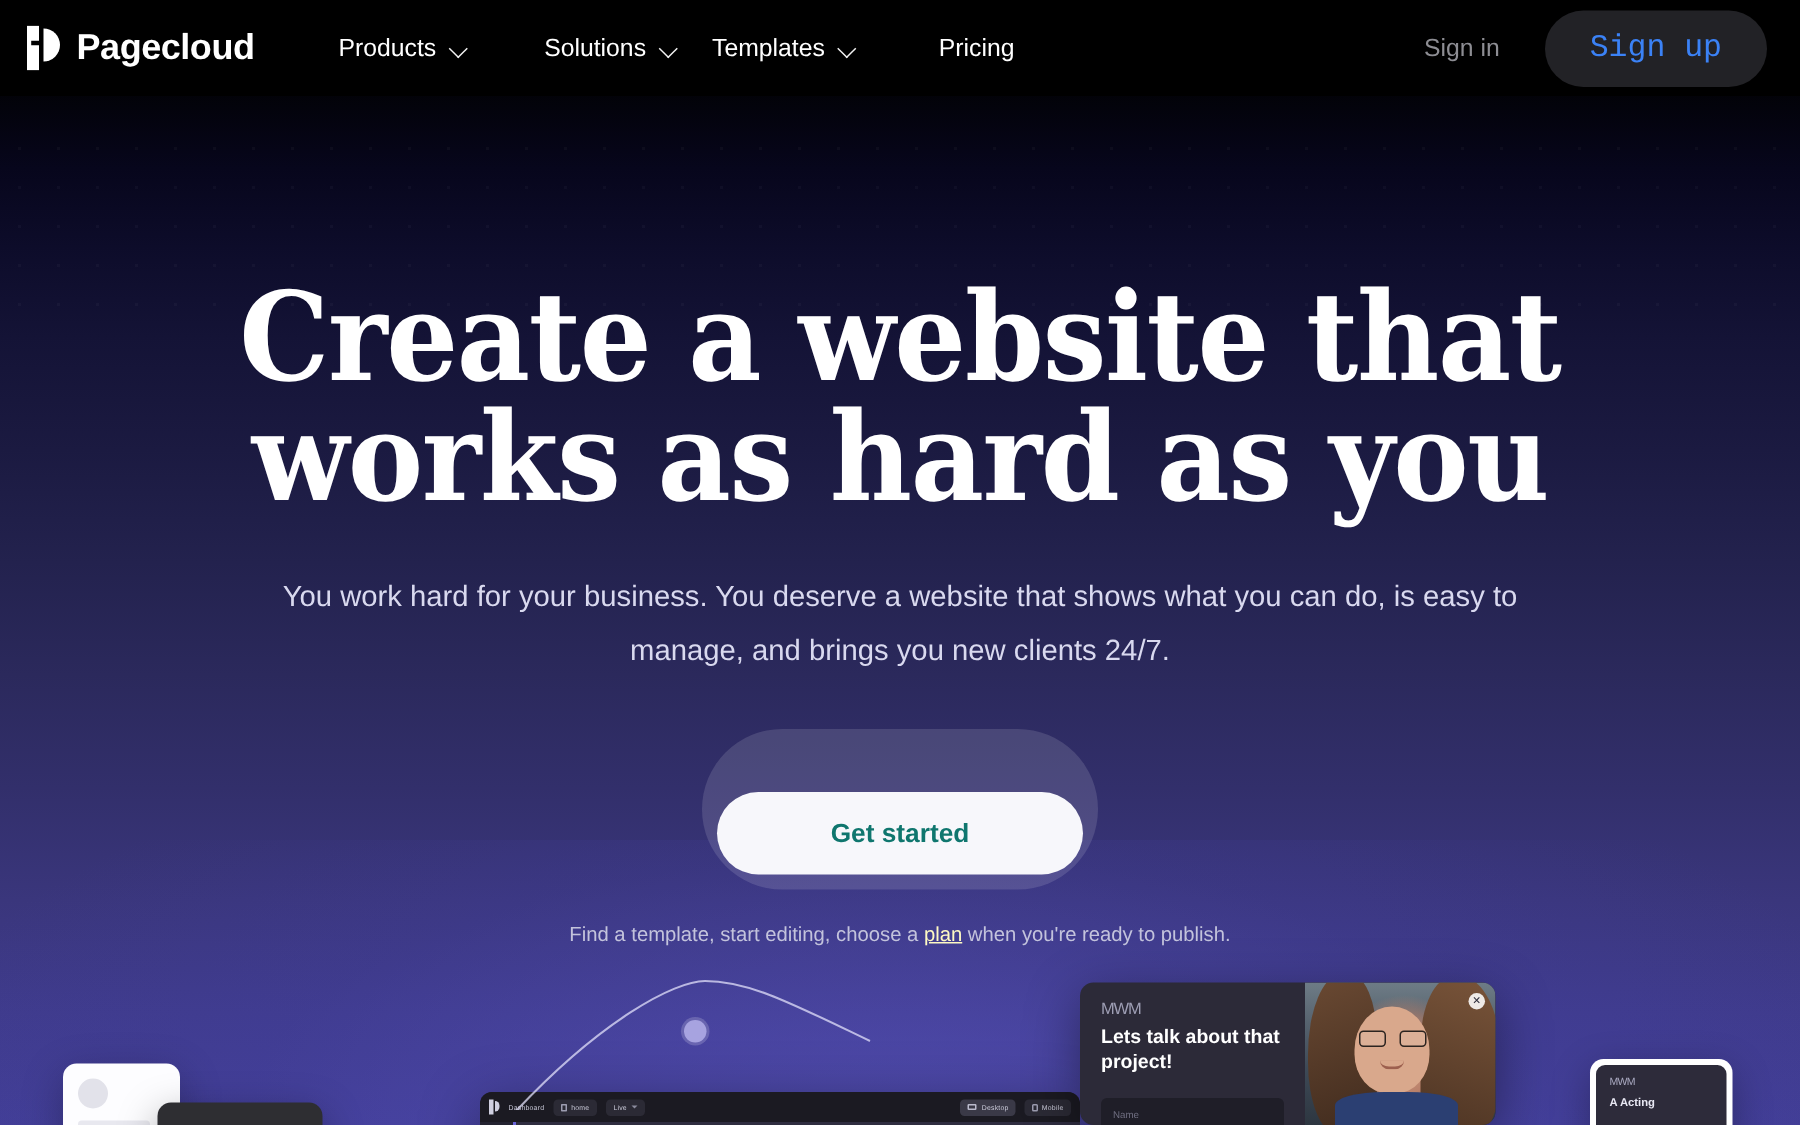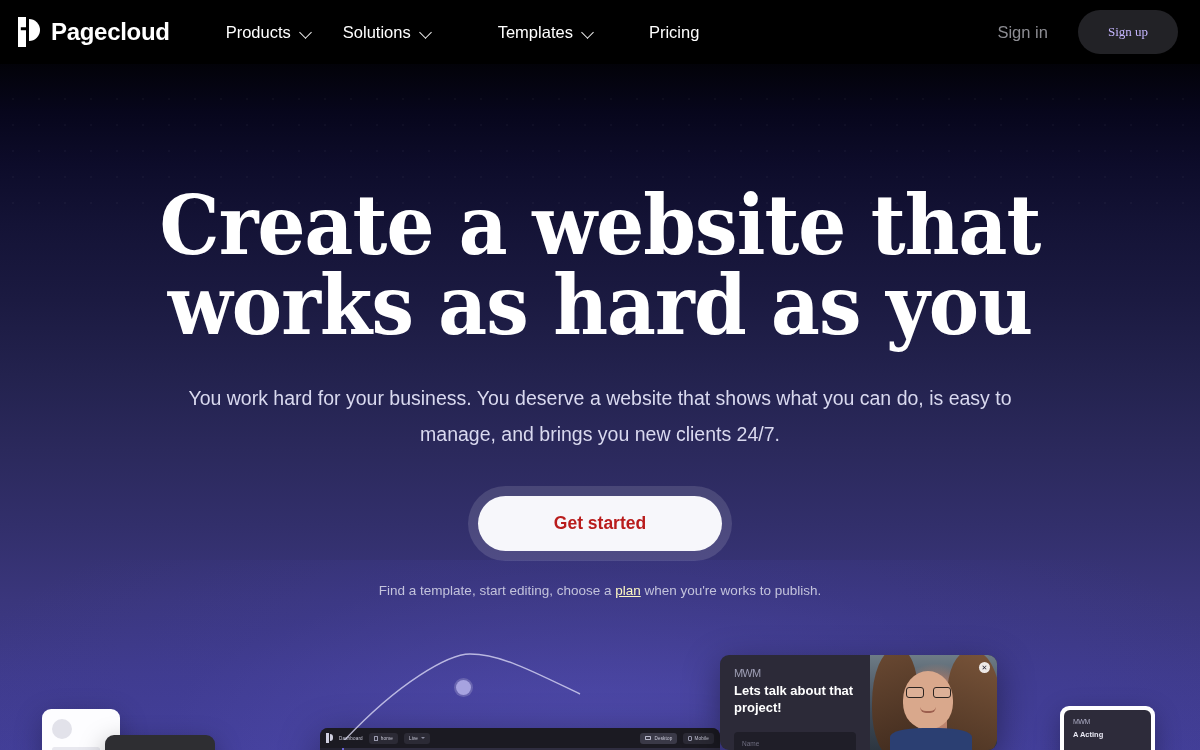--- a/index.html
+++ b/index.html
@@ -76,24 +76,24 @@
   .chev::before{
     content:""; position:absolute; left:1px; top:1px; width:8px; height:8px;
     border-right:1.6px solid #fff; border-bottom:1.6px solid #fff;
     transform:rotate(45deg);
   }
   .nav-right{ display:flex; align-items:center; gap:0; }
   .signin{
     color:#8d8d93; font-size:16.5px; padding:10px 14px; cursor:pointer; white-space:nowrap;
   }
   .signup{
-    background:#222226; color:#c4b5fd; font-size:13px;
+    background:#222226; color:#3b82f6; font-size:21px;
     border:none; border-radius:999px;
     padding:14px 30px; margin-left:16px; cursor:pointer; white-space:nowrap;
-    font-family:Liberation Serif, serif;
+    font-family:Liberation Mono, monospace;
   }
 
   
   .hero{ position:absolute; top:88px; left:0; right:0; z-index:20; text-align:center; }
   .headline{
     font-family:"DejaVu Serif", serif;
     font-weight:700;
     color:#ffffff;
     font-size:82px;
     line-height:.97;
@@ -112,25 +112,26 @@
     font-weight:400;
   }
   .cta-wrap{ margin-top:34px; display:flex; justify-content:center; }
   .cta-halo{
     padding:10px;
     border-radius:999px;
     background:rgba(255,255,255,.13);
     display:inline-flex;
   }
   .cta{
-    background:#f7f7fb; color:#b91c1c;
+    background:#f7f7fb; color:#0f766e;
     font-size:17.5px; font-weight:700;
     border:none; border-radius:999px;
     padding:17px 76px; cursor:pointer;
     font-family:"Liberation Sans", sans-serif;
+    margin-top:32px;
   }
   .fineprint{
     margin-top:22px; color:#c3c3dc; font-size:13.5px; font-weight:400;
   }
   .fineprint a{ color:#fef9c3; text-decoration:underline; }
 
   
   .showcase{ position:absolute; left:0; right:0; top:640px; height:110px; z-index:25; }
 
   
@@ -278,25 +279,25 @@
           <i class="disc"></i>
       </span>
       <span class="brand-name">Pagecloud</span>
     </div>
 
     <div class="nav-links">
       <div class="nav-item" style="margin-left:28px">
         <span>Products</span>
         <span class="chev"></span>
       </div>
-      <div class="nav-item" style="margin-left:32px">
+      <div class="nav-item" style="margin-left:52px">
         <span>Solutions</span>
         <span class="chev"></span>
       </div>
-      <div class="nav-item" style="margin-left:67px">
+      <div class="nav-item" style="margin-left:24px">
         <span>Templates</span>
         <span class="chev"></span>
       </div>
       <div class="nav-item" style="margin-left:56px">
         <span>Pricing</span>
       </div>
     </div>
 
     <div class="nav-right">
       <div class="signin">Sign in</div>
@@ -312,21 +313,21 @@
 
     <p class="sub">You work hard for your business. You deserve a website that shows what you can do, is easy to manage, and brings you new clients 24/7.</p>
 
     <div class="cta-wrap">
       <span class="cta-halo">
         <button class="cta">Get started</button>
       </span>
     </div>
 
     <p class="fineprint">
-      <span>Find a template, start editing, choose a </span><a href="#">plan</a><span> when you're works to publish.</span>
+      <span>Find a template, start editing, choose a </span><a href="#">plan</a><span> when you're ready to publish.</span>
     </p>
   </section>
 
   <div class="showcase">
 
     <div class="card-white">
       <div class="avatar"></div>
       <div class="ln w1"></div>
     </div>
     <div class="card-dark">

